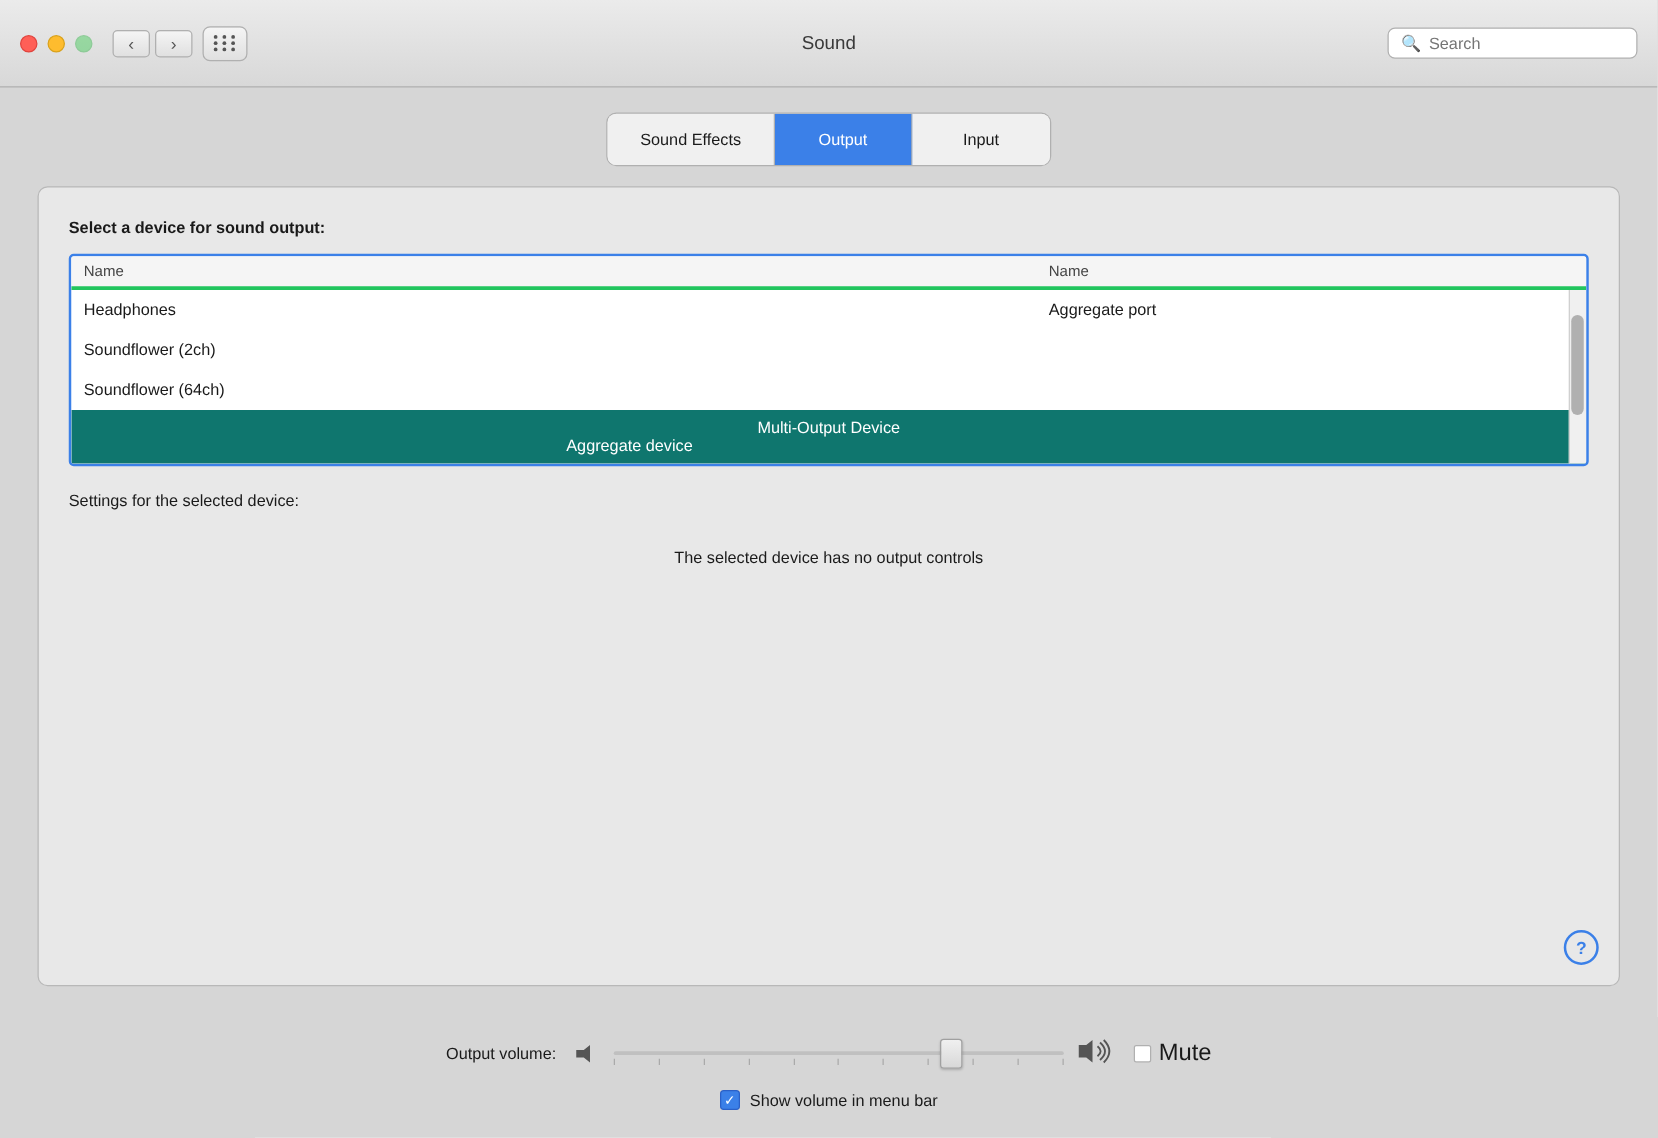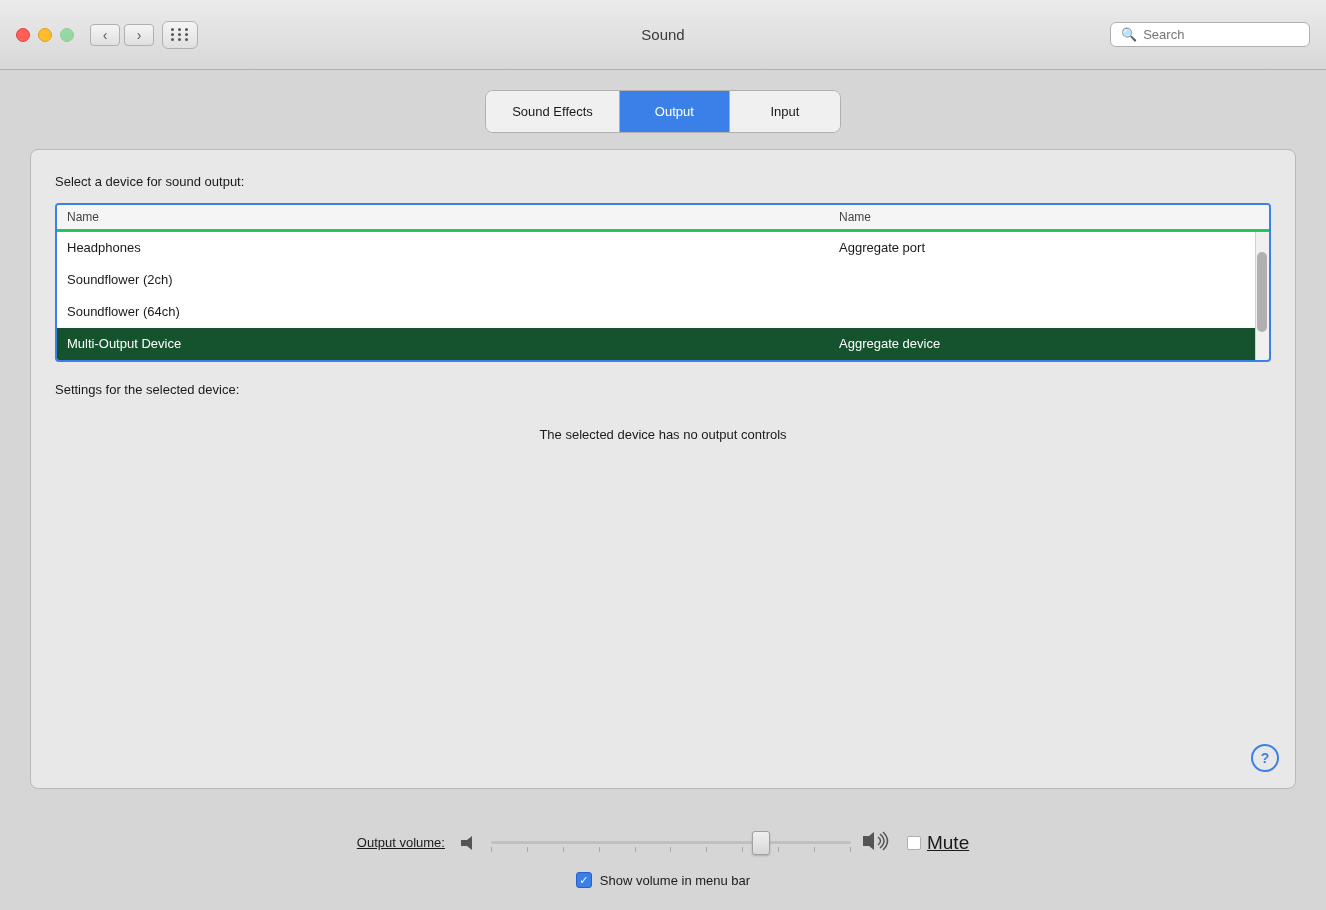--- a/index.html
+++ b/index.html
@@ -169,21 +169,21 @@
       background: #e8e8e8;
       border: 1px solid #b8b8b8;
       border-radius: 8px;
       padding: 24px 24px 20px 24px;
       min-height: 640px;
       position: relative;
     }
 
     .panel-title {
       font-size: 13px;
-      font-weight: 400;
+      font-weight: 700;
       margin-bottom: 14px;
       color: #1a1a1a;
     }
 
     
     .device-table {
       border: 2px solid #3b80e8;
       border-radius: 4px;
       background: #fff;
       overflow: hidden;
@@ -212,22 +212,23 @@
     .device-row {
       display: flex;
       padding: 6px 10px;
       cursor: pointer;
       border-bottom: 1px solid transparent;
       min-height: 32px;
       align-items: center;
     }
 
     .device-row.selected {
-      background: #14532d;
+      background: #0f766e;
       color: #fff;
+      flex-direction: column;
     }
 
     .device-row .col-name {
       flex: 1;
       font-size: 13px;
     }
 
     .device-row .col-type {
       width: 420px;
       font-size: 13px;
@@ -298,21 +299,20 @@
     .bottom-controls {
       padding: 18px 30px 10px 30px;
     }
 
     .output-volume-row {
       display: flex;
       align-items: center;
       justify-content: center;
       gap: 10px;
       margin-bottom: 14px;
-      text-decoration: underline;
     }
 
     .output-vol-label {
       font-size: 13px;
       color: #1a1a1a;
       margin-right: 4px;
     }
 
     .vol-icon-low {
       width: 22px;

